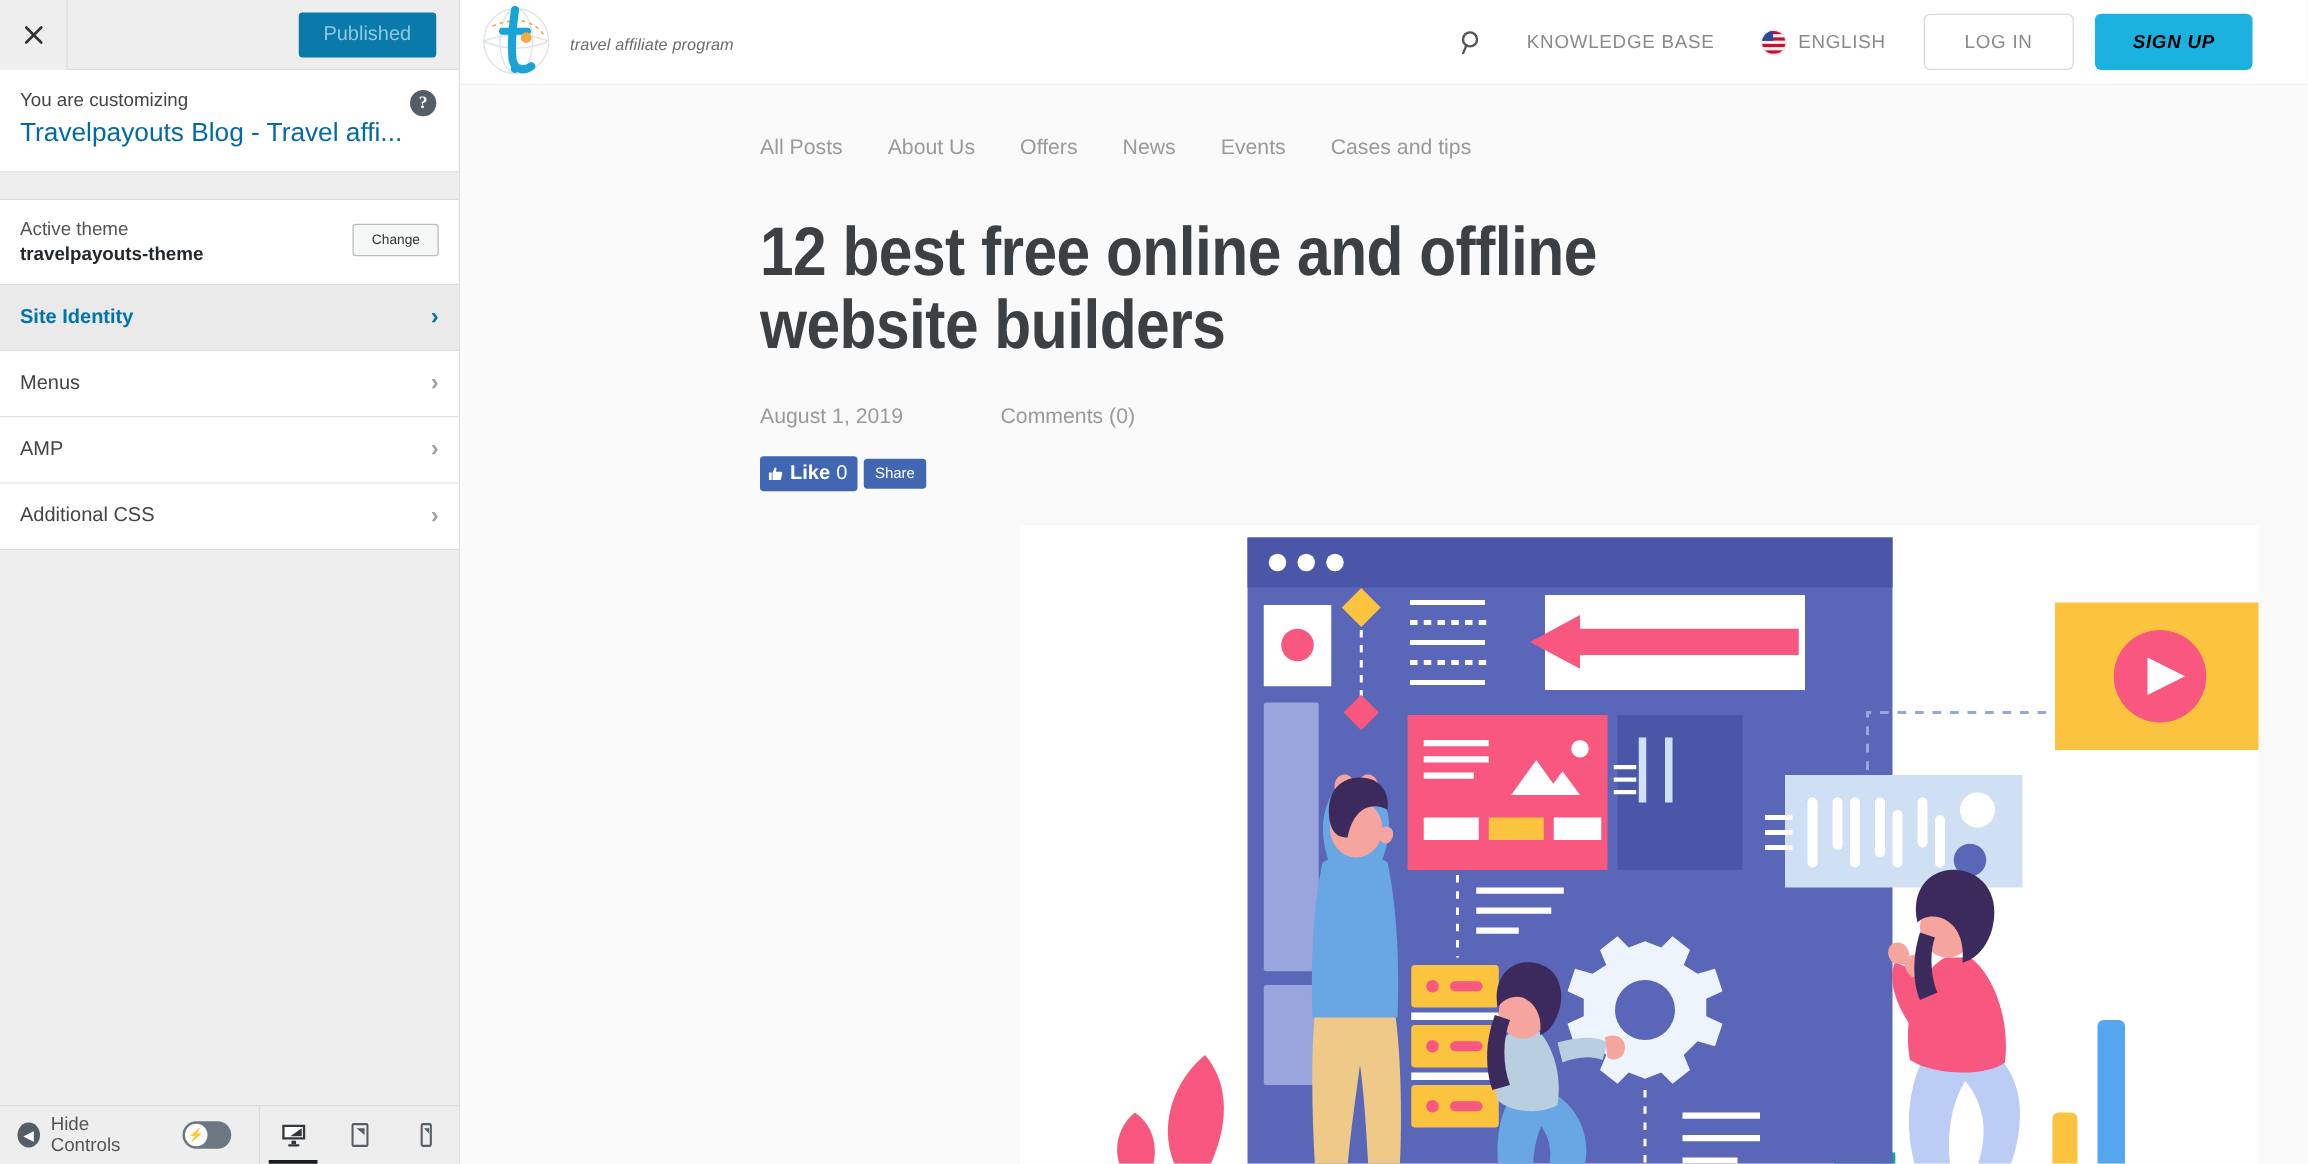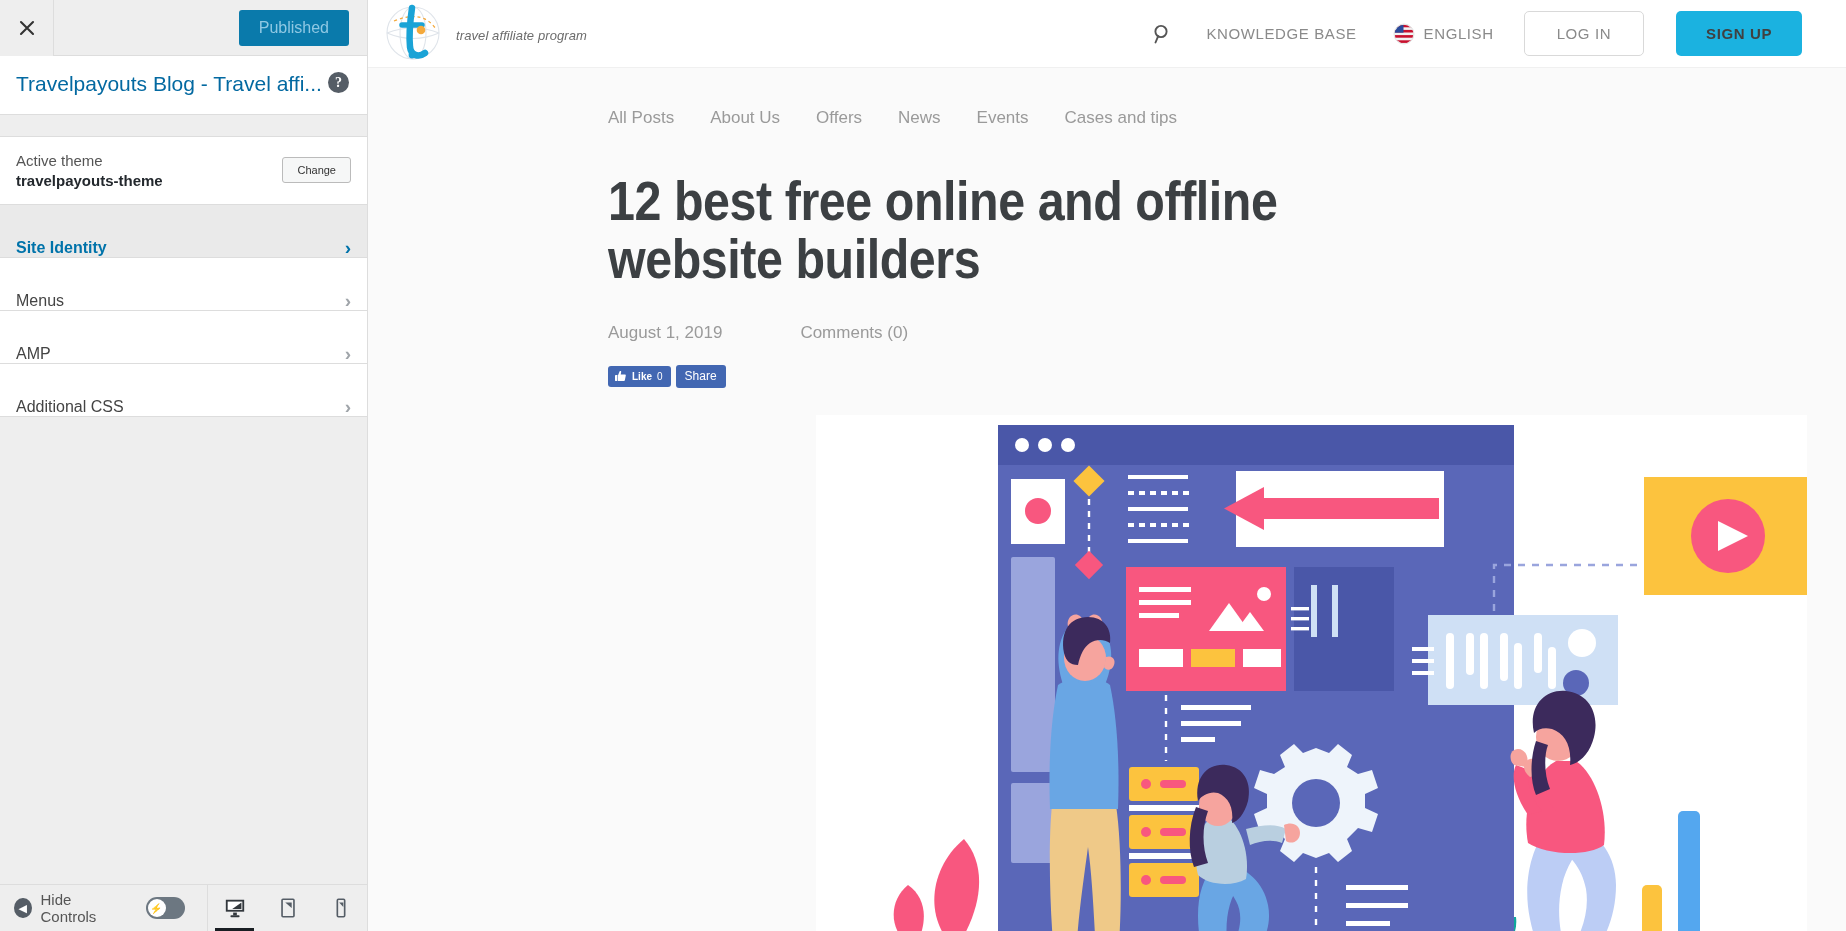--- a/index.html
+++ b/index.html
@@ -78,22 +78,22 @@
   .cz-theme-name { font-size: 15px; color: #23282d; font-weight: bold; margin-top: 1px; }
   .cz-change {
     background: #f6f7f7; border: 1px solid #bbb;
     border-radius: 3px; padding: 6px 14px;
     font-size: 11px; color: #333; cursor: pointer;
     font-family: "Liberation Sans", sans-serif;
   }
 
   .cz-nav { background: #ffffff; }
   .cz-item {
-    height: 53px; display: flex; align-items: flex-end;
-    padding: 0 16px; border-bottom: 1px solid #dddddd;
+    height: 53px; display: flex; align-items: center;
+    padding: 12px 16px; border-bottom: 1px solid #dddddd;
     cursor: pointer; background: #ffffff;
   }
   .cz-item.active { background: #eaeaea; }
   .cz-item-label { flex: 1; font-size: 16px; color: #444; }
   .cz-item.active .cz-item-label { color: #0073aa; font-weight: 600; }
   .cz-chevron { color: #a0a5aa; font-size: 19px; line-height: 1; font-weight: bold; }
   .cz-item.active .cz-chevron { color: #0073aa; }
 
   .cz-footer {
     position: absolute; bottom: 0; left: 0; right: 0;
@@ -178,25 +178,26 @@
   .hdr-lang { display: flex; align-items: center; gap: 9px; padding: 0 18px; cursor: pointer; }
   .flag-icon { width: 22px; height: 22px; flex: 0 0 22px; }
   .btn-login {
     border: 1px solid #d9d9d9; background: #fff;
     color: #8a8a8a; font-size: 15px; letter-spacing: 0.6px;
     padding: 13px 32px; border-radius: 5px;
     margin-left: 12px; cursor: pointer;
     font-family: "Liberation Sans", sans-serif;
   }
   .btn-signup {
-    background: #1bb2e0; color: #404040;
+    background: #1bb2e0; color: #000000;
     font-size: 15px; font-weight: bold; letter-spacing: 0.6px;
     padding: 14px 30px; border: none; border-radius: 5px;
-    margin-left: 32px; cursor: pointer;
-    font-family: "Liberation Sans", sans-serif;
+    margin-left: 17px; cursor: pointer;
+    font-family: "Liberation Sans", sans-serif;
+    font-style: italic;
   }
 
   .blog-nav {
     padding: 40px 0 0 0;
     display: flex; gap: 0;
     padding-left: 240px;
   }
   .blog-nav-link {
     font-size: 17px; color: #9a9a9a;
     margin-right: 36px; cursor: pointer; text-decoration: none;
@@ -214,21 +215,21 @@
     transform: scaleX(0.88); transform-origin: left center;
   }
   .article-meta {
     display: flex; gap: 78px;
     margin-top: 34px;
     font-size: 17px; color: #9a9a9a;
   }
   .fb-buttons { display: flex; gap: 5px; margin-top: 22px; align-items: center; }
   .fb-like {
     background: #4267b2; color: #fff;
-    font-size: 10px; font-weight: bold;
+    font-size: 16px; font-weight: bold;
     padding: 4px 8px 4px 7px; border-radius: 3px;
     display: flex; align-items: center; gap: 5px;
     cursor: pointer; line-height: 1.3;
   }
   .fb-like-count { font-weight: normal; }
   .fb-share {
     background: #4267b2; color: #fff;
     font-size: 12px; font-weight: normal;
     padding: 4px 9px; border-radius: 3px; cursor: pointer; line-height: 1.3;
   }
@@ -253,20 +254,21 @@
       <div class="cz-close">
         <svg viewBox="0 0 20 20" fill="none" stroke="#333" stroke-width="2.1" stroke-linecap="round">
           <path d="M4 4 L16 16 M16 4 L4 16"></path>
         </svg>
       </div>
       <div class="cz-header-spacer"></div>
       <button class="cz-publish">Published</button>
     </div>
 
     <div class="cz-info">
+      <div class="cz-info-label">You are customizing</div>
       <div class="cz-info-title">Travelpayouts Blog - Travel affi...</div>
       <div class="cz-help">?</div>
     </div>
 
     <div class="cz-gap"></div>
 
     <div class="cz-theme">
       <div class="cz-theme-text">
         <div class="cz-theme-label">Active theme</div>
         <div class="cz-theme-name">travelpayouts-theme</div>

